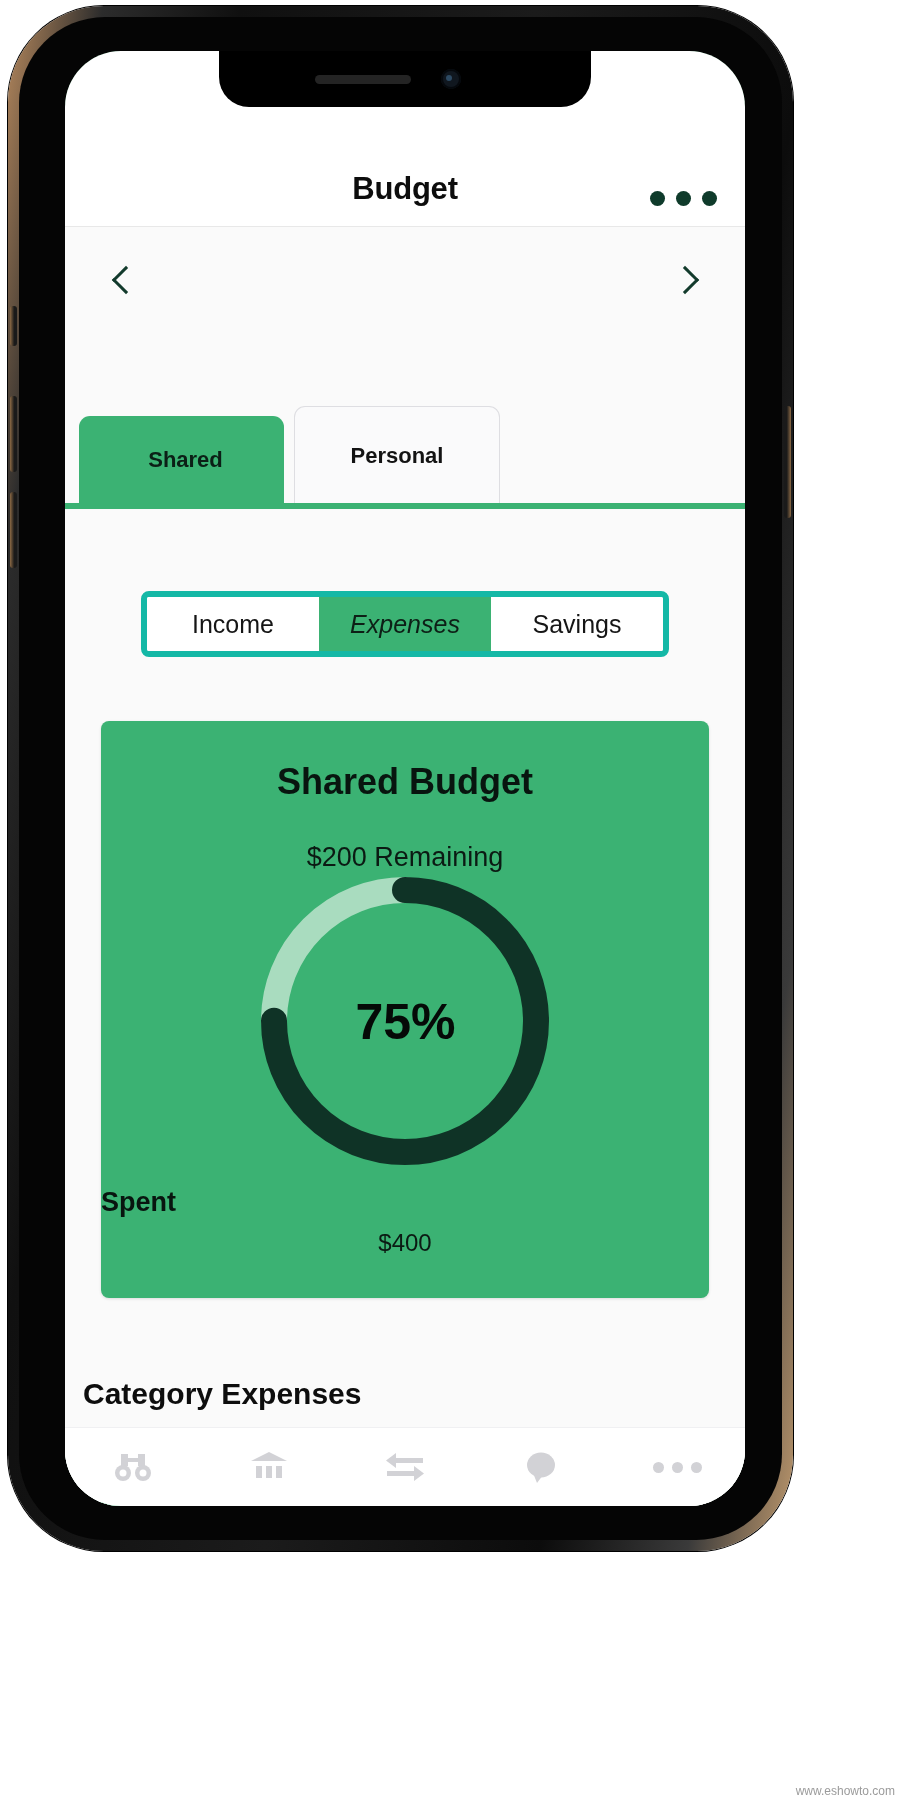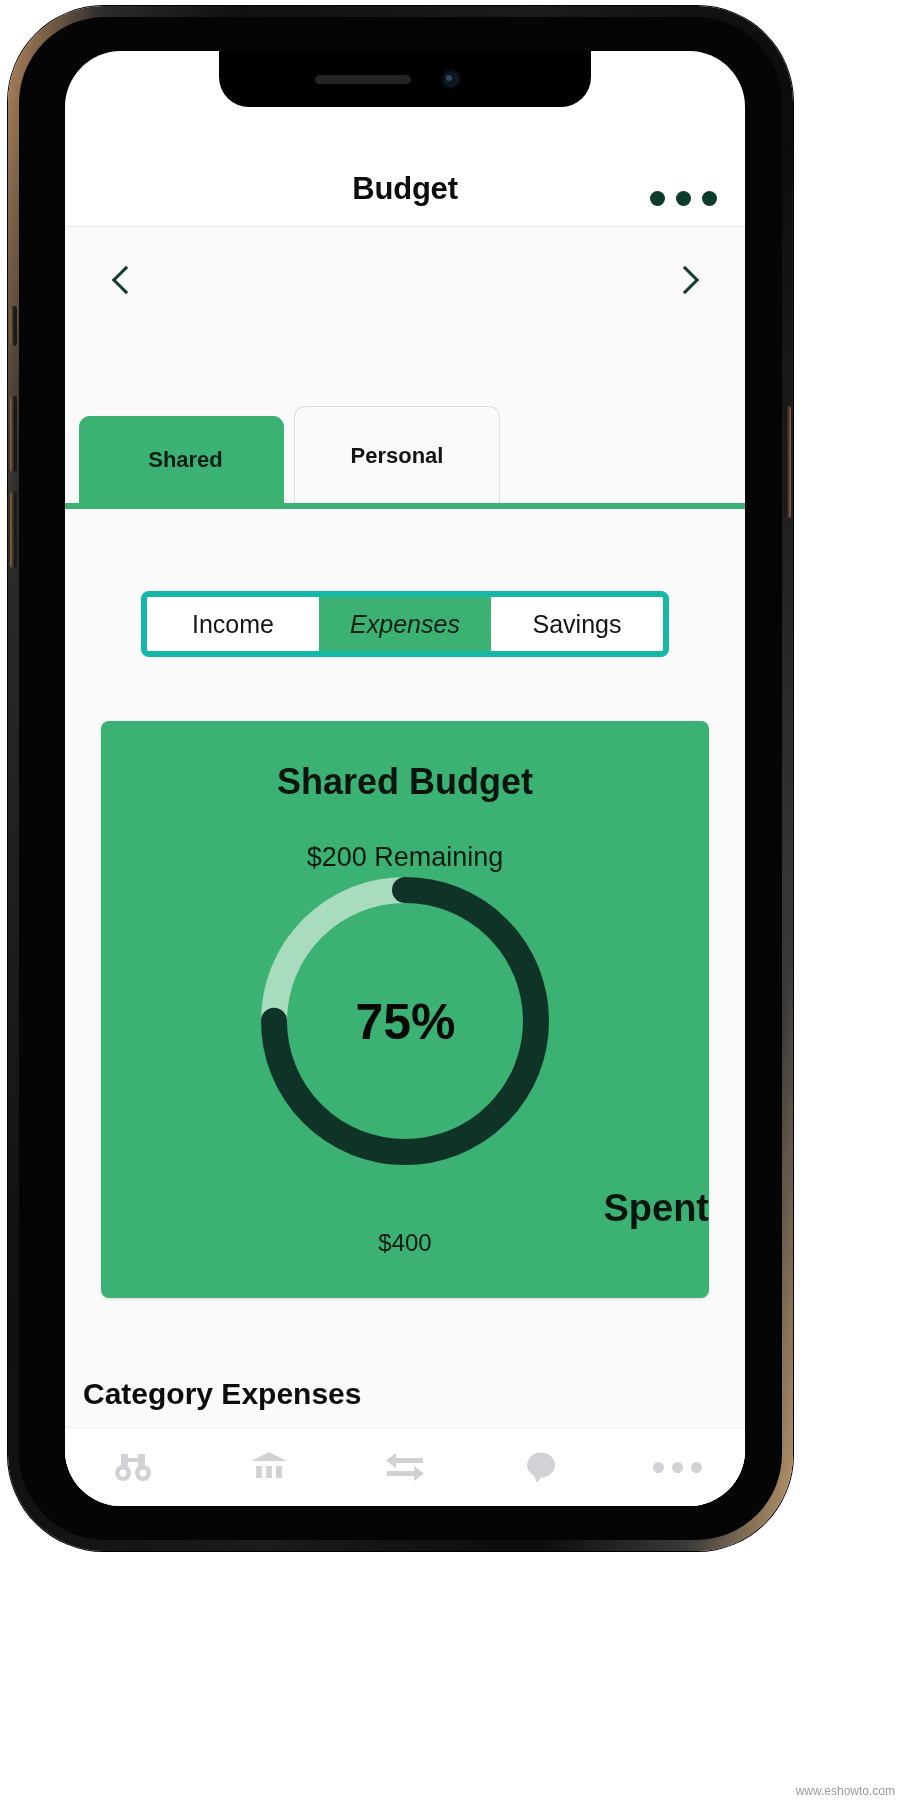--- a/index.html
+++ b/index.html
@@ -317,22 +317,22 @@
     top: 122px;
     text-align: center;
     font-size: 50px;
     font-weight: bold;
     color: #050a07;
   }
   .card-spent-label {
     position: absolute;
     left: 0; right: 0;
     top: 466px;
-    text-align: right;
-    font-size: 38px;
+    text-align: left;
+    font-size: 27px;
     font-weight: bold;
     color: #08150f;
   }
   .card-spent-value {
     position: absolute;
     left: 0; right: 0;
     top: 508px;
     text-align: center;
     font-size: 24px;
     color: #0b1a13;

